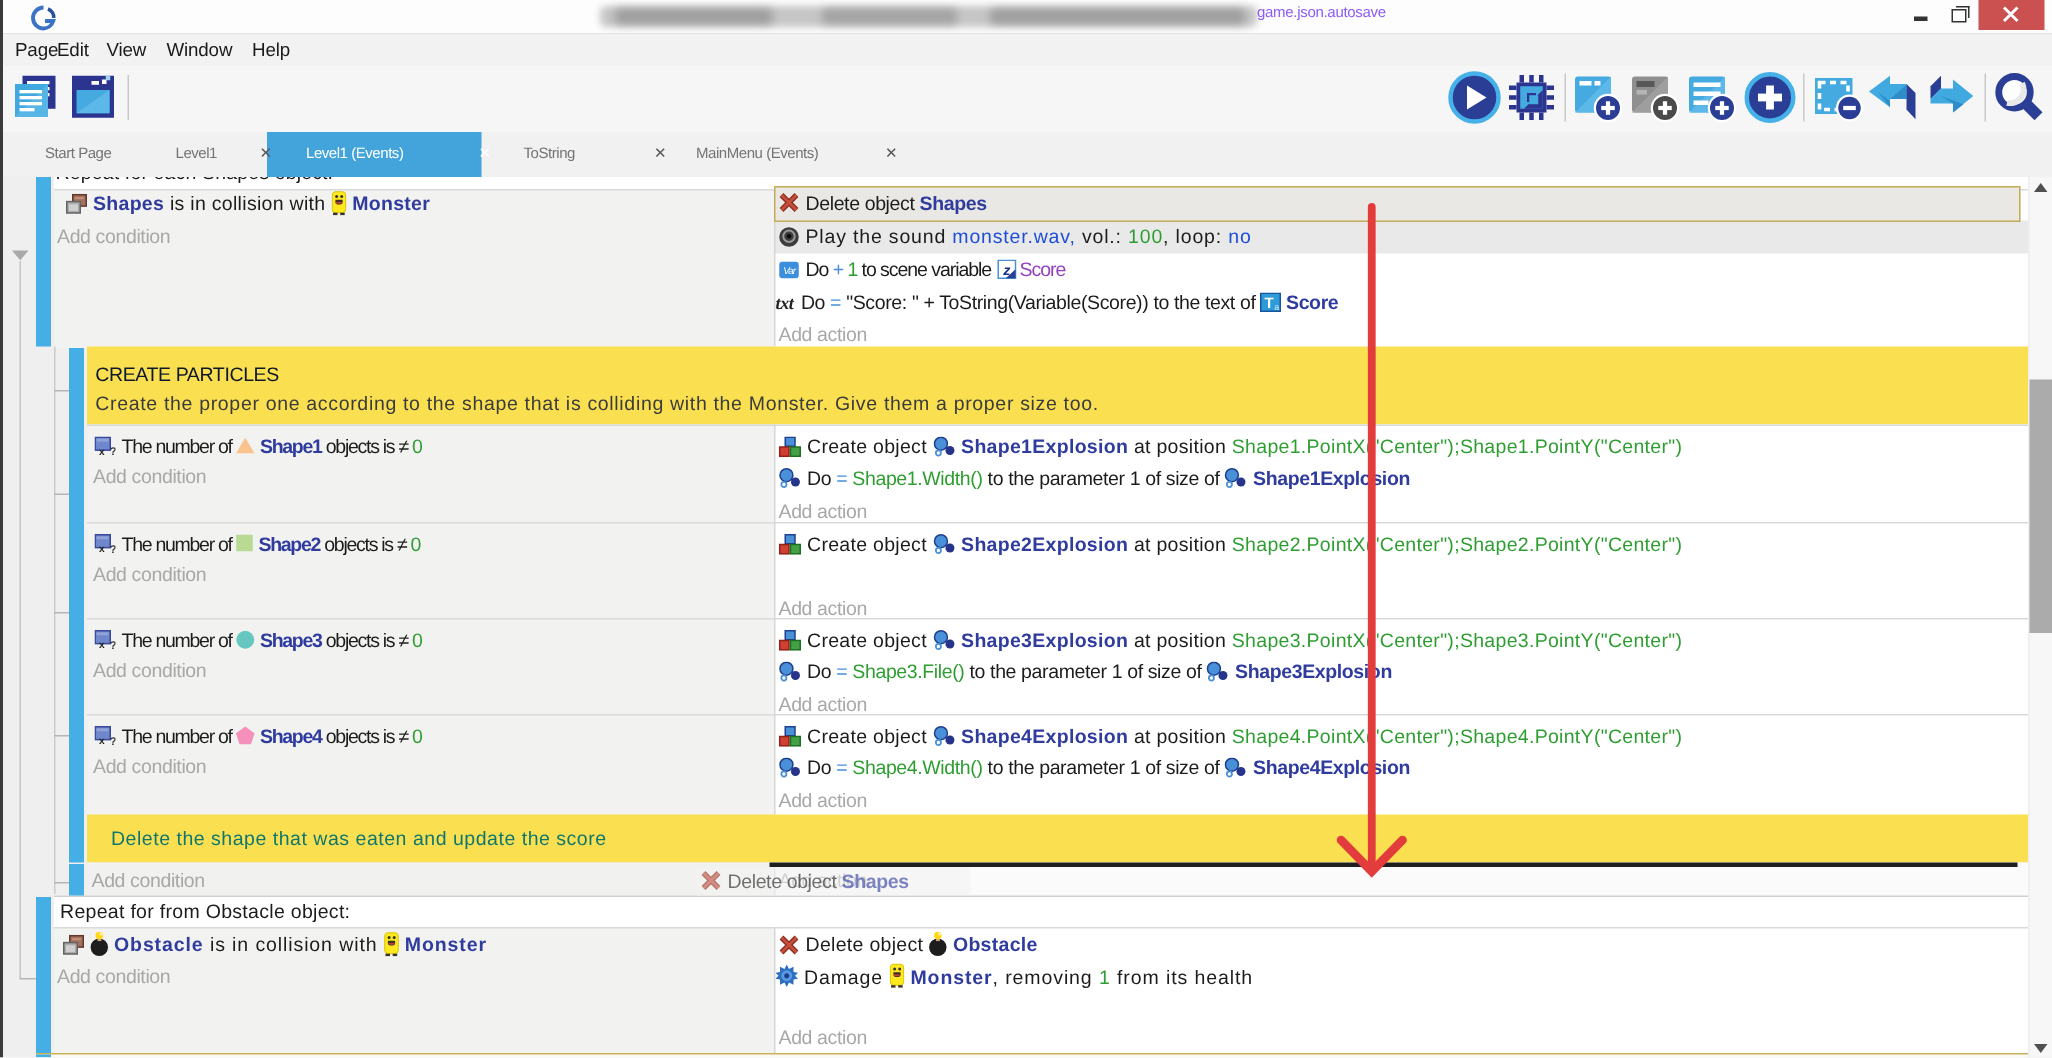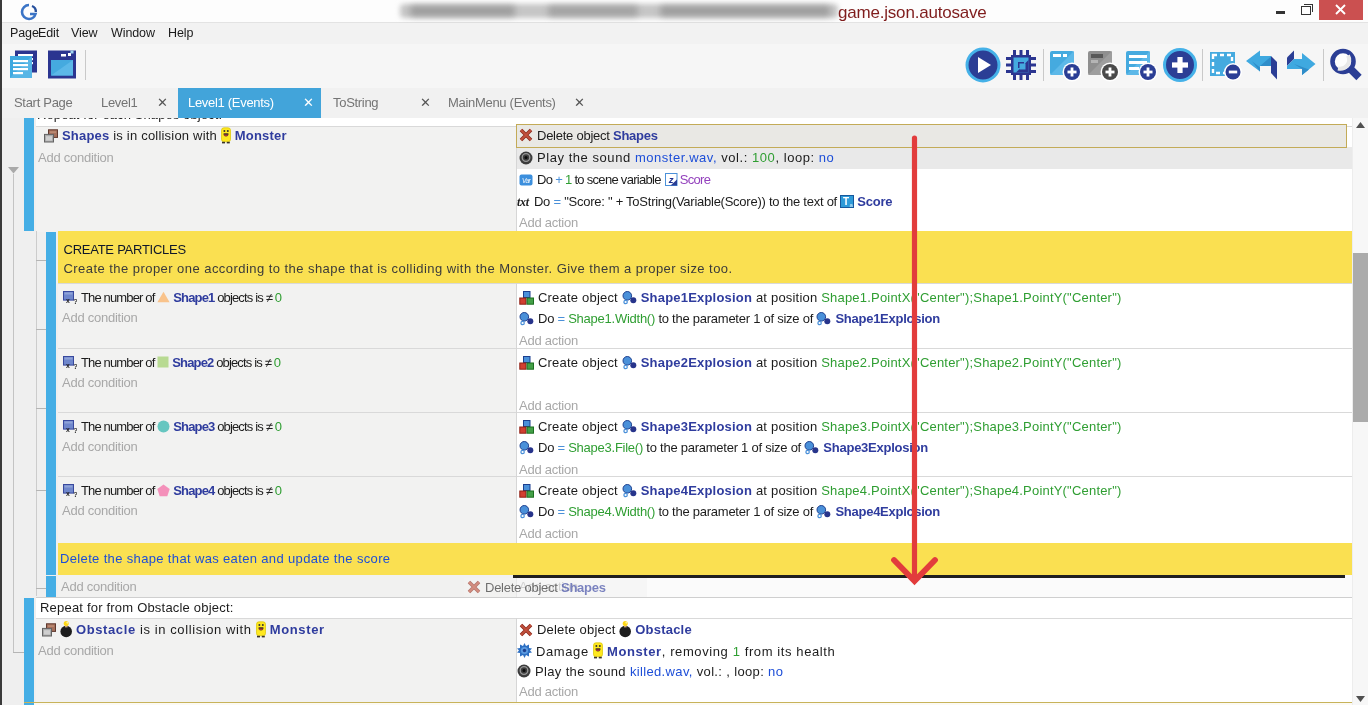--- a/index.html
+++ b/index.html
@@ -19,21 +19,21 @@
 <svg width="24" height="18" viewBox="0 0 24 18">
 <path d="M 11 2 A 7 7 0 1 0 11 16 A 7 7 0 0 0 17.5 11 L 12 11" fill="none" stroke="#3b74c6" stroke-width="2.6"></path>
 <path d="M 14 3 A 6 6 0 0 1 17.8 9" fill="none" stroke="#27509d" stroke-width="2.4"></path>
 </svg>
 </div>
 
 <div class="ab" style="left:400px;top:4px;width:438px;height:14px;background:#c6c6c6;border-radius:4px;filter:blur(2.5px)"></div>
 <div class="ab" style="left:410px;top:6px;width:105px;height:10px;background:#9d9d9d;border-radius:3px;filter:blur(3px)"></div>
 <div class="ab" style="left:548px;top:6px;width:90px;height:10px;background:#a2a2a2;border-radius:3px;filter:blur(3px)"></div>
 <div class="ab" style="left:660px;top:6px;width:170px;height:10px;background:#9d9d9d;border-radius:3px;filter:blur(3px)"></div>
-<div class="ab" style="left:838px;top:3px;font-size:17px;letter-spacing:-0.2px;color:#7f1d1d">game.json.autosave</div>
+<div class="ab" style="left:838px;top:3px;font-size:10px;letter-spacing:-0.2px;color:#8b5cf6">game.json.autosave</div>
 
 <div class="ab" style="left:1276px;top:11px;width:9px;height:2.5px;background:#333"></div>
 <div class="ab" style="left:1301px;top:6px;width:8px;height:7px;border:1.4px solid #333"></div>
 <div class="ab" style="left:1304px;top:4px;width:8px;height:7px;border-top:1.4px solid #333;border-right:1.4px solid #333"></div>
 <div class="ab" style="left:1319px;top:0;width:44px;height:19.5px;background:#cb5050"></div>
 <svg class="ab" style="left:1335px;top:4px" width="11" height="11" viewBox="0 0 11 11">
     <path d="M1 1 L10 10 M10 1 L1 10" stroke="#fff" stroke-width="1.9"></path>
   </svg>
 
 <div class="ab" style="left:0;top:23px;width:1368px;height:21px;background:#f2f2f2"></div>
@@ -167,21 +167,21 @@
       </g>
 </svg>
   </div>
 <div class="ab" style="left:85px;top:50px;width:1px;height:30px;background:#c9c9c9"></div>
 <div class="ab" style="left:1043px;top:49px;width:1px;height:32px;background:#c9c9c9"></div>
 <div class="ab" style="left:1202px;top:49px;width:1px;height:32px;background:#c9c9c9"></div>
 <div class="ab" style="left:1323px;top:49px;width:1px;height:32px;background:#c9c9c9"></div>
 
 <div class="ab" style="left:0;top:88px;width:1368px;height:30px;background:#f1f1f1"></div>
 <div class="ab" style="left:178px;top:88px;width:143px;height:30px;background:#42a4da"></div>
-<div class="ab" style="left:0;top:88px;width:1248px;height:30px;font-size:13px;letter-spacing:-0.3px;color:#747474;line-height:30px">
+<div class="ab" style="left:16px;top:88px;width:1248px;height:30px;font-size:10px;letter-spacing:-0.3px;color:#747474;line-height:30px">
 <span class="ab" style="left:14px">Start Page</span>
 <span class="ab" style="left:101px">Level1</span>
 <span class="ab" style="left:157px;color:#555">✕</span>
 <span class="ab" style="left:188px;color:#fff">Level1 (Events)</span>
 <span class="ab" style="left:303px;color:#fff">✕</span>
 <span class="ab" style="left:333px">ToString</span>
 <span class="ab" style="left:420px;color:#555">✕</span>
 <span class="ab" style="left:448px">MainMenu (Events)</span>
 <span class="ab" style="left:574px;color:#555">✕</span>
 </div>
@@ -383,21 +383,21 @@
           <circle cx="5.3" cy="4.8" r="4.3" fill="#4a90d9" stroke="#1c3f8f"></circle>
           <circle cx="11.3" cy="9.3" r="3" fill="#27348b"></circle>
           <circle cx="3.6" cy="11" r="1.7" fill="none" stroke="#4a90d9" stroke-width="1.2"></circle>
         </svg>Do <span class="bl">= </span><span class="g">Shape4.Width()</span> to the parameter 1 of size of <svg width="15" height="14" viewBox="0 0 15 14">
           <circle cx="5.3" cy="4.8" r="4.3" fill="#4a90d9" stroke="#1c3f8f"></circle>
           <circle cx="11.3" cy="9.3" r="3" fill="#27348b"></circle>
           <circle cx="3.6" cy="11" r="1.7" fill="none" stroke="#4a90d9" stroke-width="1.2"></circle>
         </svg><span class="b">Shape4Explosion</span></div>
 <div class="row ph" style="left:519px;top:522.5px">Add action</div>
 
-<div class="row" style="left:60px;top:548px;color:#1d4ed8;letter-spacing:.35px">Delete the shape that was eaten and update the score</div>
+<div class="row" style="left:74px;top:548px;color:#0f766e;letter-spacing:.35px">Delete the shape that was eaten and update the score</div>
 
 <div class="row ph" style="left:61px;top:575.5px">Add condition</div>
 <div class="row ph" style="left:519px;top:576px">Add action</div>
 
 <div class="row lsA" style="left:40px;top:596.5px">Repeat for from Obstacle object:</div>
 <div class="row lsB" style="left:42px;top:619px">
 <svg width="14" height="14" viewBox="0 0 14 14">
           <rect x="4.5" y="0.8" width="9" height="7.6" fill="#a5705c" stroke="#5f392e"></rect>
           <rect x="6" y="2.4" width="6" height="1.4" fill="#c09078"></rect>
           <rect x="0.5" y="5.4" width="9" height="7.6" fill="#ababab" stroke="#636363"></rect>
@@ -434,26 +434,20 @@
           <circle cx="7.5" cy="7.5" r="1.7" fill="#1c3f8f"></circle>
         </svg>Damage <svg width="10" height="17" viewBox="0 0 10 17" style="vertical-align:-3.5px">
           <rect x="0.5" y="0.8" width="9" height="14" rx="2.4" fill="#ffe81f" stroke="#d8c400" stroke-width="0.7"></rect>
           <circle cx="3.4" cy="4" r="1" fill="#333"></circle>
           <circle cx="6.8" cy="4" r="1" fill="#333"></circle>
           <path d="M2.6 6.2 h4.8 v1.6 a2.4 1.6 0 0 1 -4.8 0 Z" fill="#3c2f23"></path>
           <rect x="3" y="7.6" width="3.8" height="1.2" fill="#c04040"></rect>
           <rect x="1" y="14.8" width="3" height="1.6" fill="#3a332a"></rect>
           <rect x="5.8" y="14.8" width="3" height="1.6" fill="#3a332a"></rect>
         </svg><span class="b">Monster</span>, removing <span class="g">1</span> from its health</div>
-<div class="row" style="left:517px;top:660.5px;letter-spacing:.35px">
-<svg width="14" height="14" viewBox="0 0 14 14">
-          <circle cx="7" cy="7" r="6.5" fill="#3c3c3c"></circle>
-          <circle cx="7" cy="6.5" r="3.8" fill="none" stroke="#989898" stroke-width="1.3"></circle>
-          <circle cx="7" cy="6.5" r="1.5" fill="#0a0a0a"></circle>
-        </svg>Play the sound <span class="gy">killed.wav, </span>vol.: , loop: <span class="gy">no</span></div>
 <div class="row ph" style="left:519px;top:680.5px">Add action</div>
 
 <div class="ab" style="left:515.5px;top:123.5px;width:829px;height:22px;background:#e9e8e4;border:1px solid #c3ab57"></div>
 <div class="row" style="left:519px;top:124.5px">
 <svg width="14" height="14" viewBox="0 0 14 14">
           <path d="M2 2 L12 12 M12 2 L2 12" stroke="#8f2c1f" stroke-width="3.6"></path>
           <path d="M2 2 L12 12 M12 2 L2 12" stroke="#c2503c" stroke-width="1.8"></path>
         </svg>Delete object <span class="b">Shapes</span></div>
 
 <div class="ab" style="left:513px;top:575px;width:832px;height:2.5px;background:#1f1f1f"></div>

